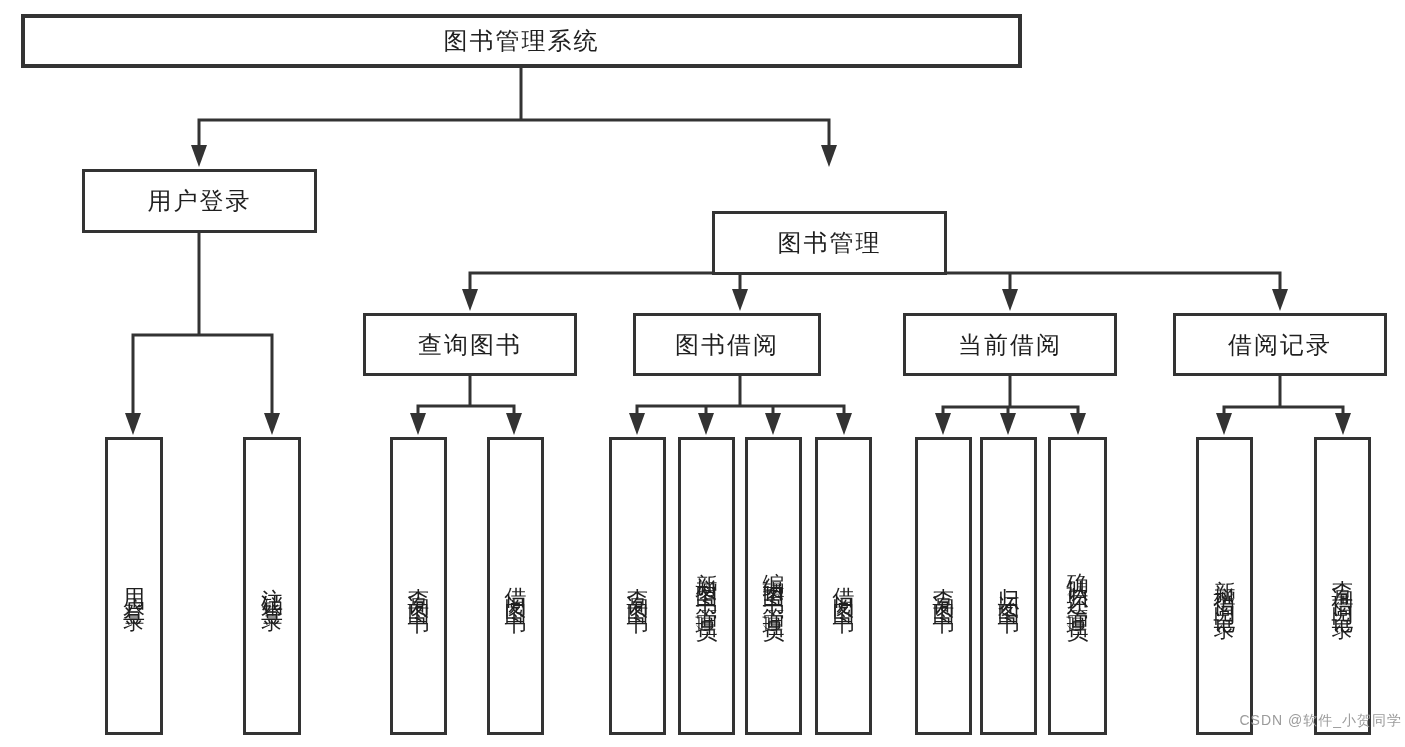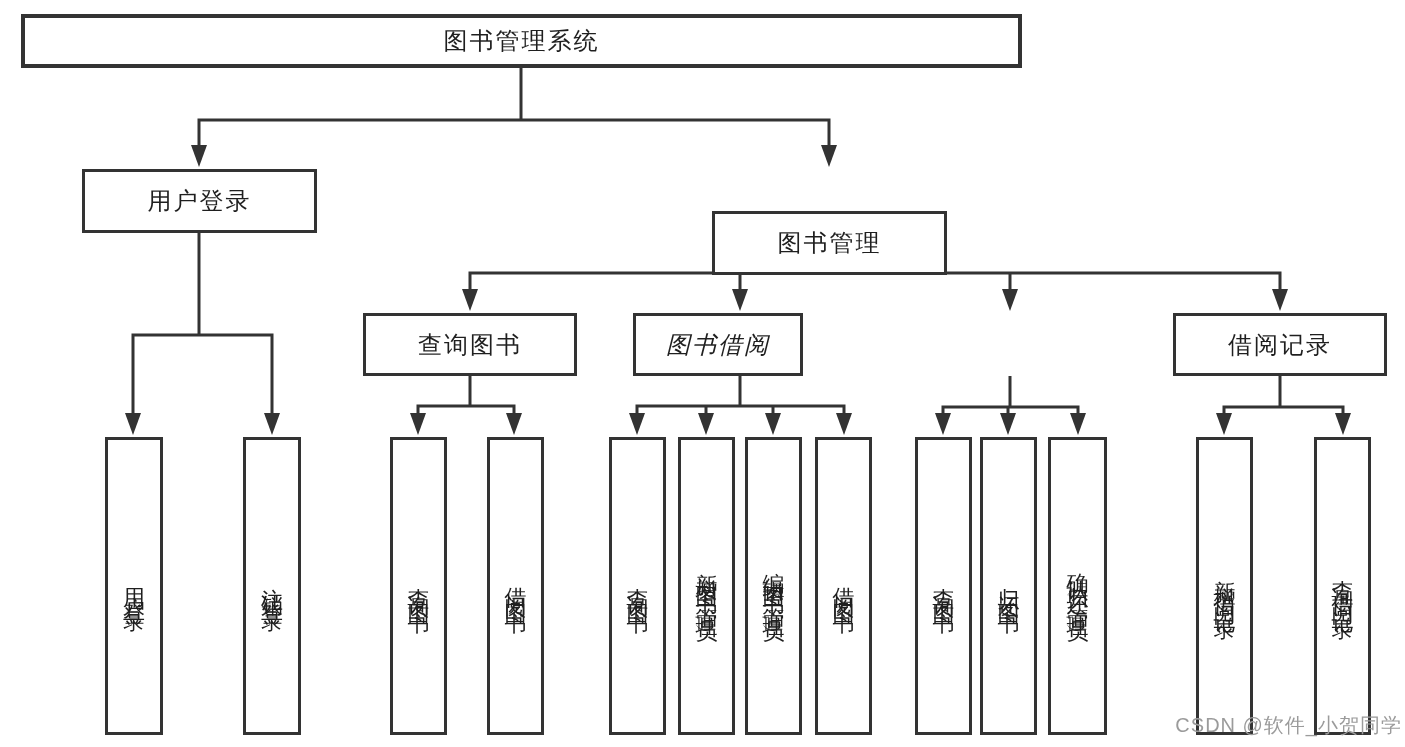--- a/index.html
+++ b/index.html
@@ -55,21 +55,21 @@
     line-height: 1;
     white-space: nowrap;
   }
   .leaf.long span {
     letter-spacing: 7px;
   }
   .watermark {
     position: absolute;
     top: 712px;
     right: 3px;
-    font-size: 20px;
+    font-size: 14px;
     color: #9b9b9b;
     letter-spacing: 1px;
     z-index: 10;
     white-space: nowrap;
   }
 </style>
 </head>
 <body>
 
 <div class="stage">
@@ -140,22 +140,25 @@
   <div class="box" style="left:82px; top:169px; width:235px; height:64px;">
     <span>用户登录</span>
   </div>
   <div class="box" style="left:712px; top:169px; width:235px; height:64px;margin-top:42px;">
     <span>图书管理</span>
   </div>
 
   <div class="box" style="left:363px; top:313px; width:214px; height:63px;">
     <span>查询图书</span>
   </div>
-  <div class="box" style="left:633px; top:313px; width:170px; height:63px;font-style:italic;">
+  <div class="box" style="left:633px; top:313px; width:188px; height:63px;">
     <span>图书借阅</span>
+  </div>
+  <div class="box" style="left:903px; top:313px; width:214px; height:63px;">
+    <span>当前借阅</span>
   </div>
   <div class="box" style="left:1173px; top:313px; width:214px; height:63px;">
     <span>借阅记录</span>
   </div>
 
   <div class="leaf" style="left:105px; width:58px;">
     <span>用户登录</span>
   </div>
   <div class="leaf" style="left:243px; width:58px;">
     <span>注销登录</span>

